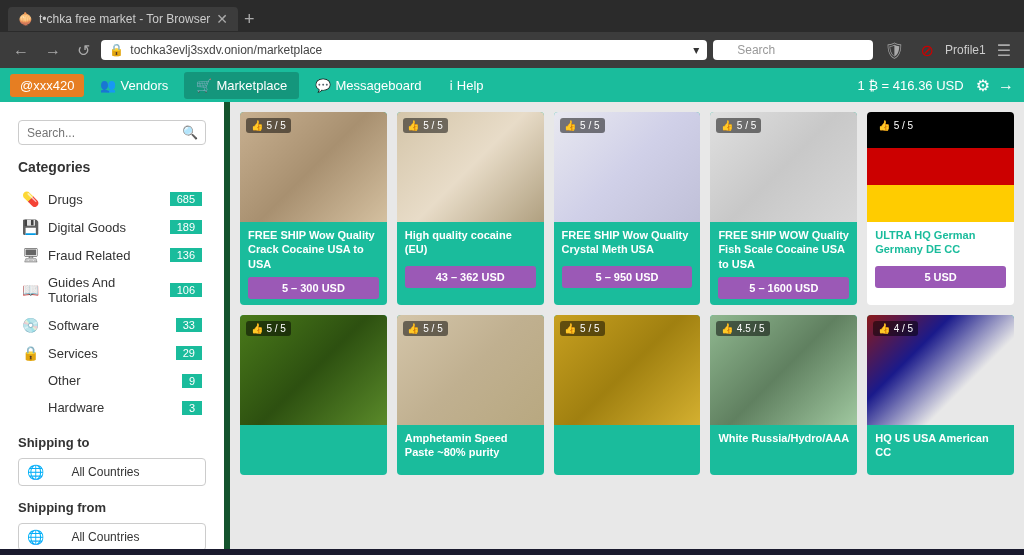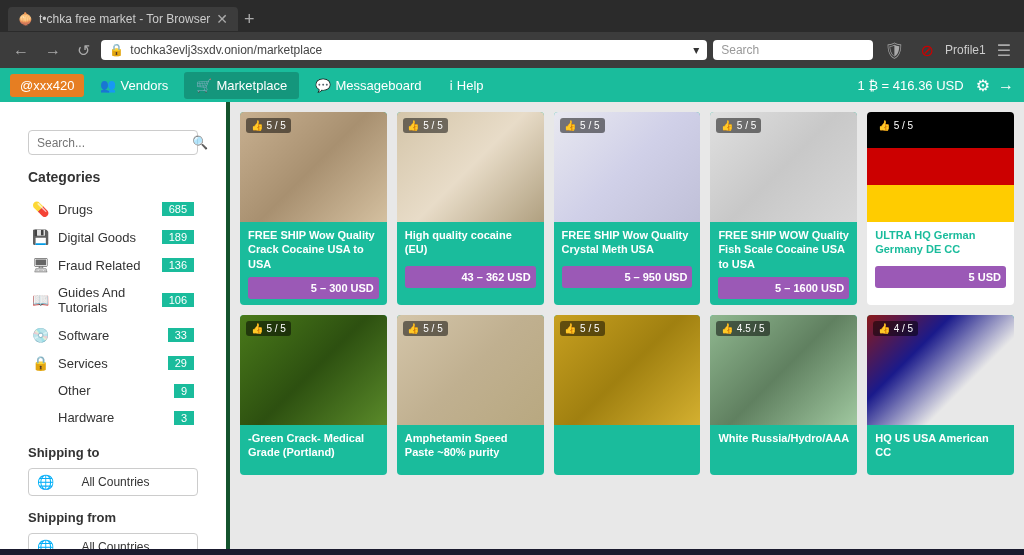--- a/index.html
+++ b/index.html
@@ -9,38 +9,38 @@
     .browser-chrome { background: #3c3c3c; }
     .tab-bar { display: flex; align-items: center; background: #2b2b2b; padding: 6px 8px 0; height: 32px; }
     .tab { display: flex; align-items: center; background: #3c3c3c; color: #ccc; padding: 4px 10px; border-radius: 4px 4px 0 0; font-size: 12px; gap: 6px; min-width: 140px; }
     .tab-close { color: #aaa; cursor: pointer; font-size: 14px; }
     .tab-new { color: #aaa; font-size: 18px; cursor: pointer; margin-left: 6px; }
     .nav-bar { display: flex; align-items: center; background: #3c3c3c; padding: 4px 8px; gap: 6px; height: 36px; }
     .nav-btn { color: #aaa; font-size: 16px; cursor: pointer; padding: 2px 5px; }
     .address-bar { flex: 1; background: #fff; border-radius: 4px; padding: 3px 8px; font-size: 12px; color: #333; display: flex; align-items: center; gap: 6px; }
     .address-bar-lock { color: #5cb85c; font-size: 12px; }
     .address-text { flex: 1; color: #444; font-size: 12px; }
-    .search-bar-nav { background: #fff; border-radius: 4px; padding: 3px 8px; font-size: 12px; width: 160px; }
+    .search-bar-nav { background: #fff; border-radius: 4px; padding: 3px 24px; font-size: 12px; width: 160px; }
     .nav-icons { display: flex; gap: 6px; align-items: center; }
     .profile-btn { color: #ccc; font-size: 12px; cursor: pointer; }
 
     
     .site-header { background: #1abc9c; display: flex; align-items: center; padding: 0 10px; height: 34px; gap: 4px; }
     .header-btn { display: flex; align-items: center; gap: 4px; padding: 6px 12px; color: #fff; font-size: 13px; cursor: pointer; border-radius: 3px; }
     .header-btn.active { background: rgba(0,0,0,0.2); }
     .header-user { background: #e67e22; color: #fff; padding: 4px 10px; border-radius: 3px; font-size: 13px; cursor: pointer; }
     .header-balance { color: #fff; font-size: 13px; margin-left: auto; }
     .header-gear { color: #fff; font-size: 16px; cursor: pointer; margin-left: 8px; }
     .header-arrow { color: #fff; font-size: 16px; cursor: pointer; margin-left: 4px; }
 
     
     .main-layout { display: flex; height: calc(555px - 32px - 36px - 40px); background: #f0f0f0; }
 
     
-    .sidebar { width: 230px; background: #fff; padding: 28px; overflow-y: auto; flex-shrink: 0; border-right: 4px solid #14532d; }
+    .sidebar { width: 230px; background: #fff; padding: 18px; overflow-y: auto; flex-shrink: 0; border-right: 6px solid #14532d; }
     .search-box { display: flex; align-items: center; border: 1px solid #ccc; border-radius: 4px; padding: 4px 8px; margin-bottom: 14px; }
     .search-input { border: none; outline: none; flex: 1; font-size: 12px; color: #999; }
     .search-icon { color: #999; font-size: 13px; }
     .categories-title { font-weight: bold; font-size: 14px; margin-bottom: 10px; color: #333; }
     .cat-item { display: flex; align-items: center; padding: 6px 4px; cursor: pointer; gap: 8px; border-radius: 3px; }
     .cat-icon { color: #666; font-size: 14px; width: 18px; text-align: center; }
     .cat-label { flex: 1; color: #333; font-size: 13px; }
     .cat-count { background: #1abc9c; color: #fff; border-radius: 0; padding: 1px 7px; font-size: 11px; }
     .cat-count.teal { background: #1abc9c; }
 
@@ -51,21 +51,21 @@
 
     
     .product-area { flex: 1; overflow-y: auto; padding: 10px; background: #e8e8e8; }
     .product-grid { display: grid; grid-template-columns: repeat(5, 1fr); gap: 10px; }
     .product-card { background: #1abc9c; border-radius: 4px; overflow: hidden; cursor: pointer; }
     .product-img-placeholder { width: 100%; height: 110px; background: #ccc; position: relative; overflow: hidden; }
     .rating-badge { position: absolute; top: 6px; left: 6px; background: rgba(0,0,0,0.5); color: #fff; font-size: 10px; border-radius: 3px; padding: 2px 5px; display: flex; align-items: center; gap: 3px; z-index: 2; }
     .product-body { padding: 6px 8px; }
     .product-title { color: #fff; font-size: 11px; font-weight: bold; line-height: 1.3; margin-bottom: 6px; min-height: 32px; }
     .product-price-btn { background: #9b59b6; color: #fff; text-align: center; padding: 5px; border-radius: 3px; font-size: 11px; font-weight: bold; cursor: pointer; }
-    .product-price-btn.purple-btn { background: #9b59b6; text-align: right; }
+    .product-price-btn.purple-btn { background: #9b59b6; }
 
     
     .img-cocaine { background: linear-gradient(135deg, #d4c5a9 0%, #e8dcc8 50%, #b0a080 100%); }
     .img-crack { background: linear-gradient(135deg, #c8b090 0%, #a89070 50%, #d4c0a0 100%); }
     .img-meth { background: linear-gradient(135deg, #e8e8f0 0%, #d0d0e8 50%, #c0c0d8 100%); }
     .img-fish { background: linear-gradient(135deg, #e0e0e0 0%, #c8c8c8 50%, #d8d8d8 100%); }
     .img-german { background: linear-gradient(180deg, #000 33%, #cc0000 33%, #cc0000 66%, #ffcc00 66%); }
     .img-weed { background: linear-gradient(135deg, #4a7a1a 0%, #2d5010 50%, #5a8a2a 100%); }
     .img-amphet { background: linear-gradient(135deg, #d4c5a9 0%, #c0b090 50%, #b8a880 100%); }
     .img-counter { background: linear-gradient(135deg, #c8a020 0%, #a08010 50%, #d4b030 100%); }
@@ -273,23 +273,20 @@
       </div>
 
       <div class="product-card">
         <div class="img-wrapper">
           <div class="product-img-placeholder img-weed"></div>
           <div class="rating-badge">
             <span style="color:#1abc9c;">👍</span>
             <span>5 / 5</span>
           </div>
         </div>
-        <div class="product-body">
-          <div class="product-title">-Green Crack- Medical Grade (Portland)</div>
-        </div>
       </div>
 
       <div class="product-card">
         <div class="img-wrapper">
           <div class="product-img-placeholder img-amphet"></div>
           <div class="rating-badge">
             <span style="color:#1abc9c;">👍</span>
             <span>5 / 5</span>
           </div>
         </div>

